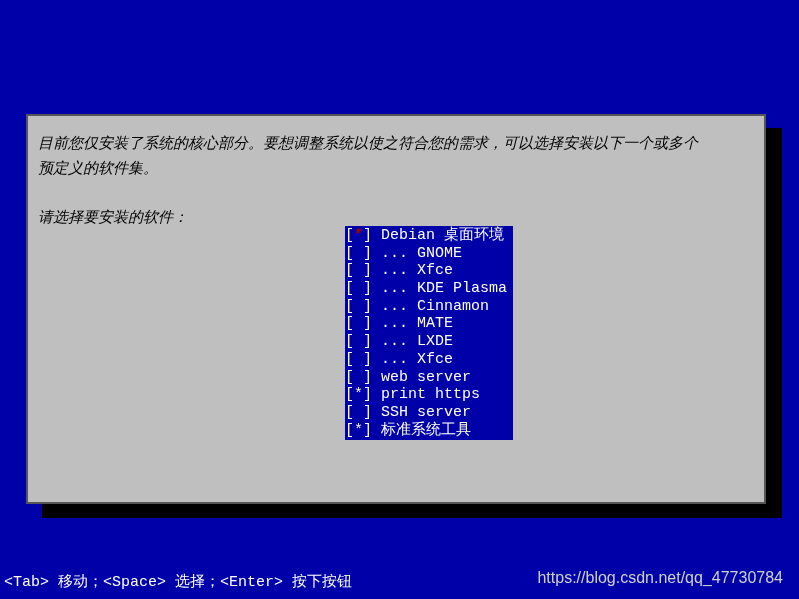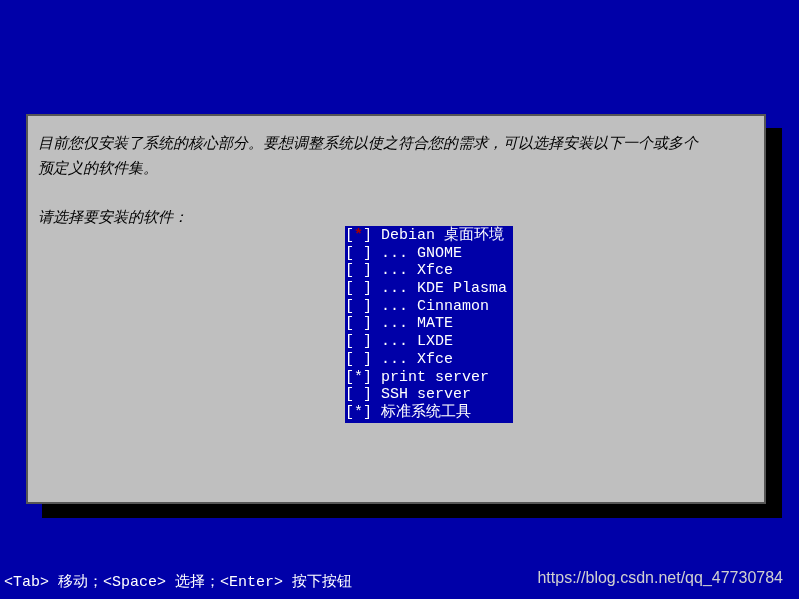--- a/index.html
+++ b/index.html
@@ -102,21 +102,22 @@
 
   <div class="list">
     <div class="row">[<span class="mark-on">*</span>] <span>Debian 桌面环境</span></div>
     <div class="row">[ ] <span>... GNOME</span></div>
     <div class="row">[ ] <span>... Xfce</span></div>
     <div class="row">[ ] <span>... KDE Plasma</span></div>
     <div class="row">[ ] <span>... Cinnamon</span></div>
     <div class="row">[ ] <span>... MATE</span></div>
     <div class="row">[ ] <span>... LXDE</span></div>
     <div class="row">[ ] <span>... Xfce</span></div>
-    <div class="row">[*] <span>print server</span></div>
+    <div class="row">[ ] <span>web server</span></div>
+    <div class="row">[*] <span>print https</span></div>
     <div class="row">[ ] <span>SSH server</span></div>
     <div class="row">[*] <span>标准系统工具</span></div>
   </div>
 
 </div>
 
 <div class="hints">&lt;Tab&gt; 移动；&lt;Space&gt; 选择；&lt;Enter&gt; 按下按钮</div>
 <div class="watermark">https://blog.csdn.net/qq_47730784</div>
 
 </body></html>

